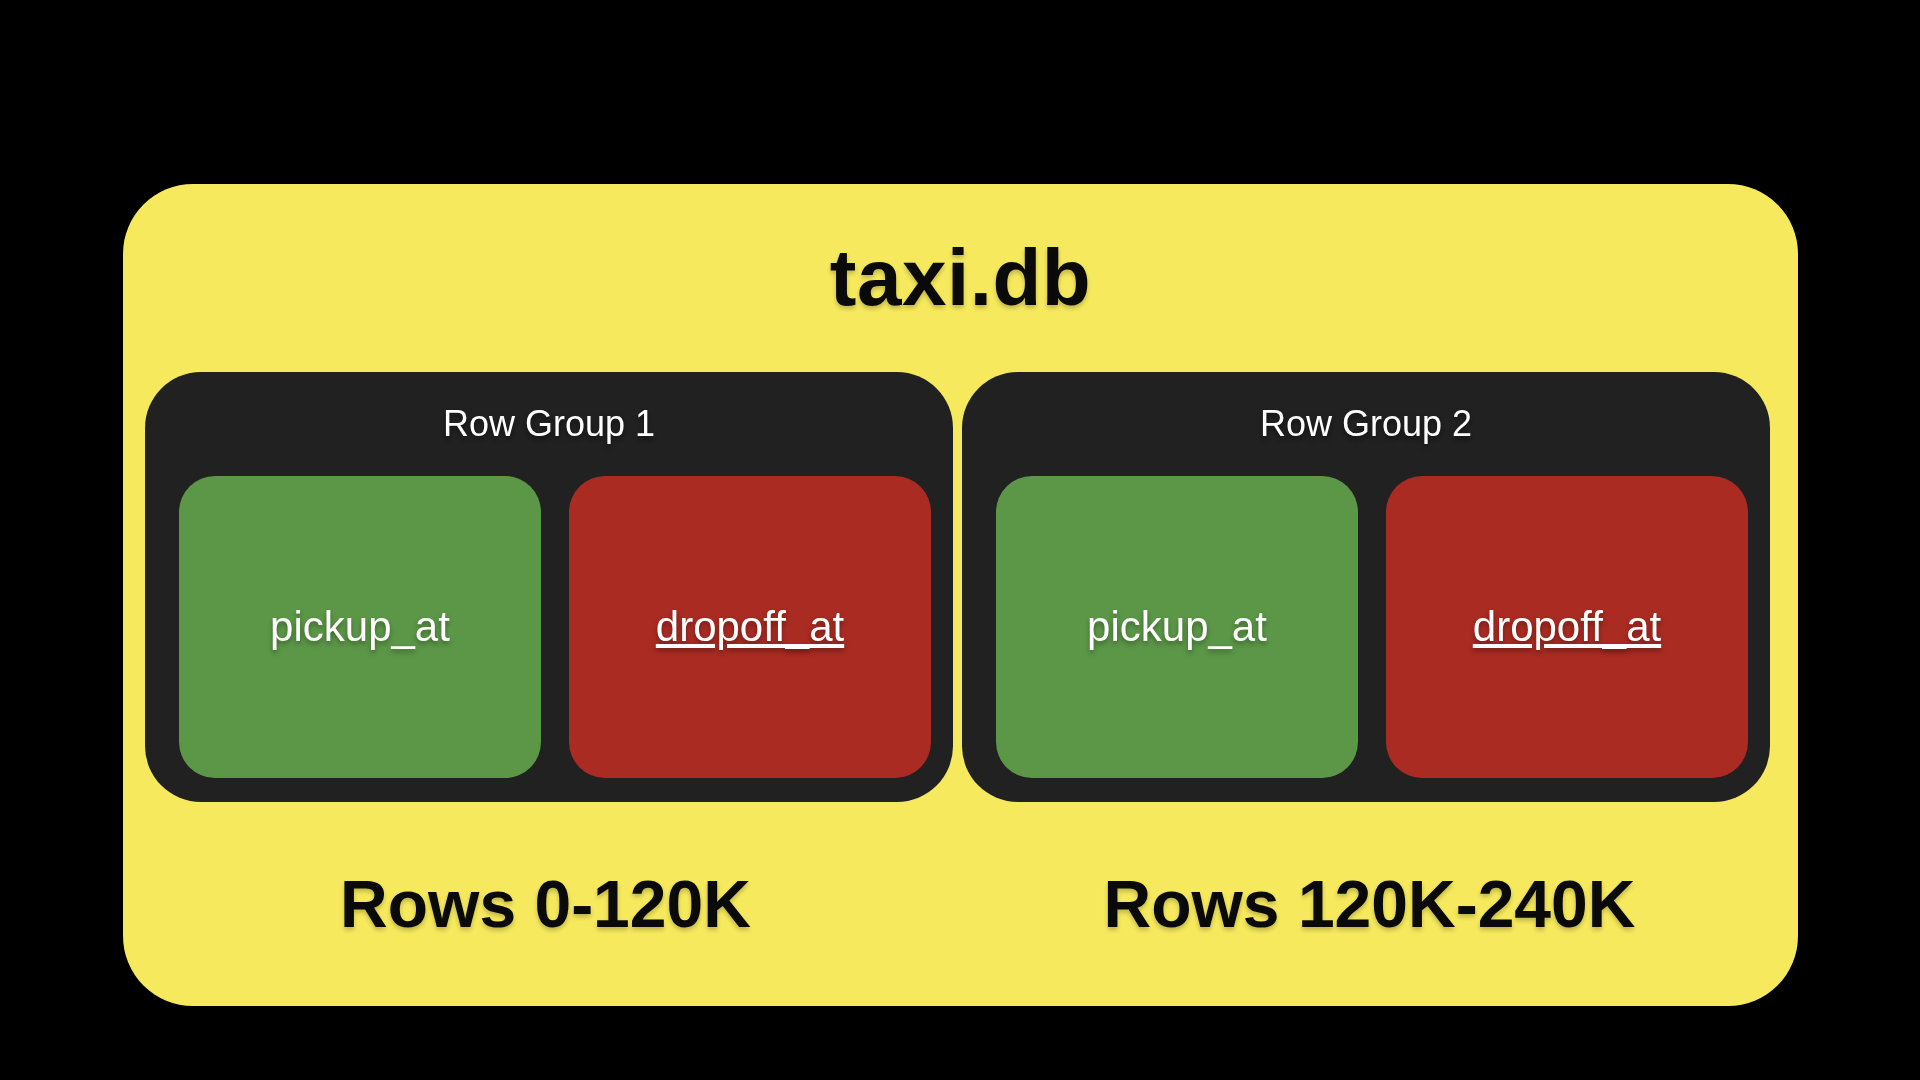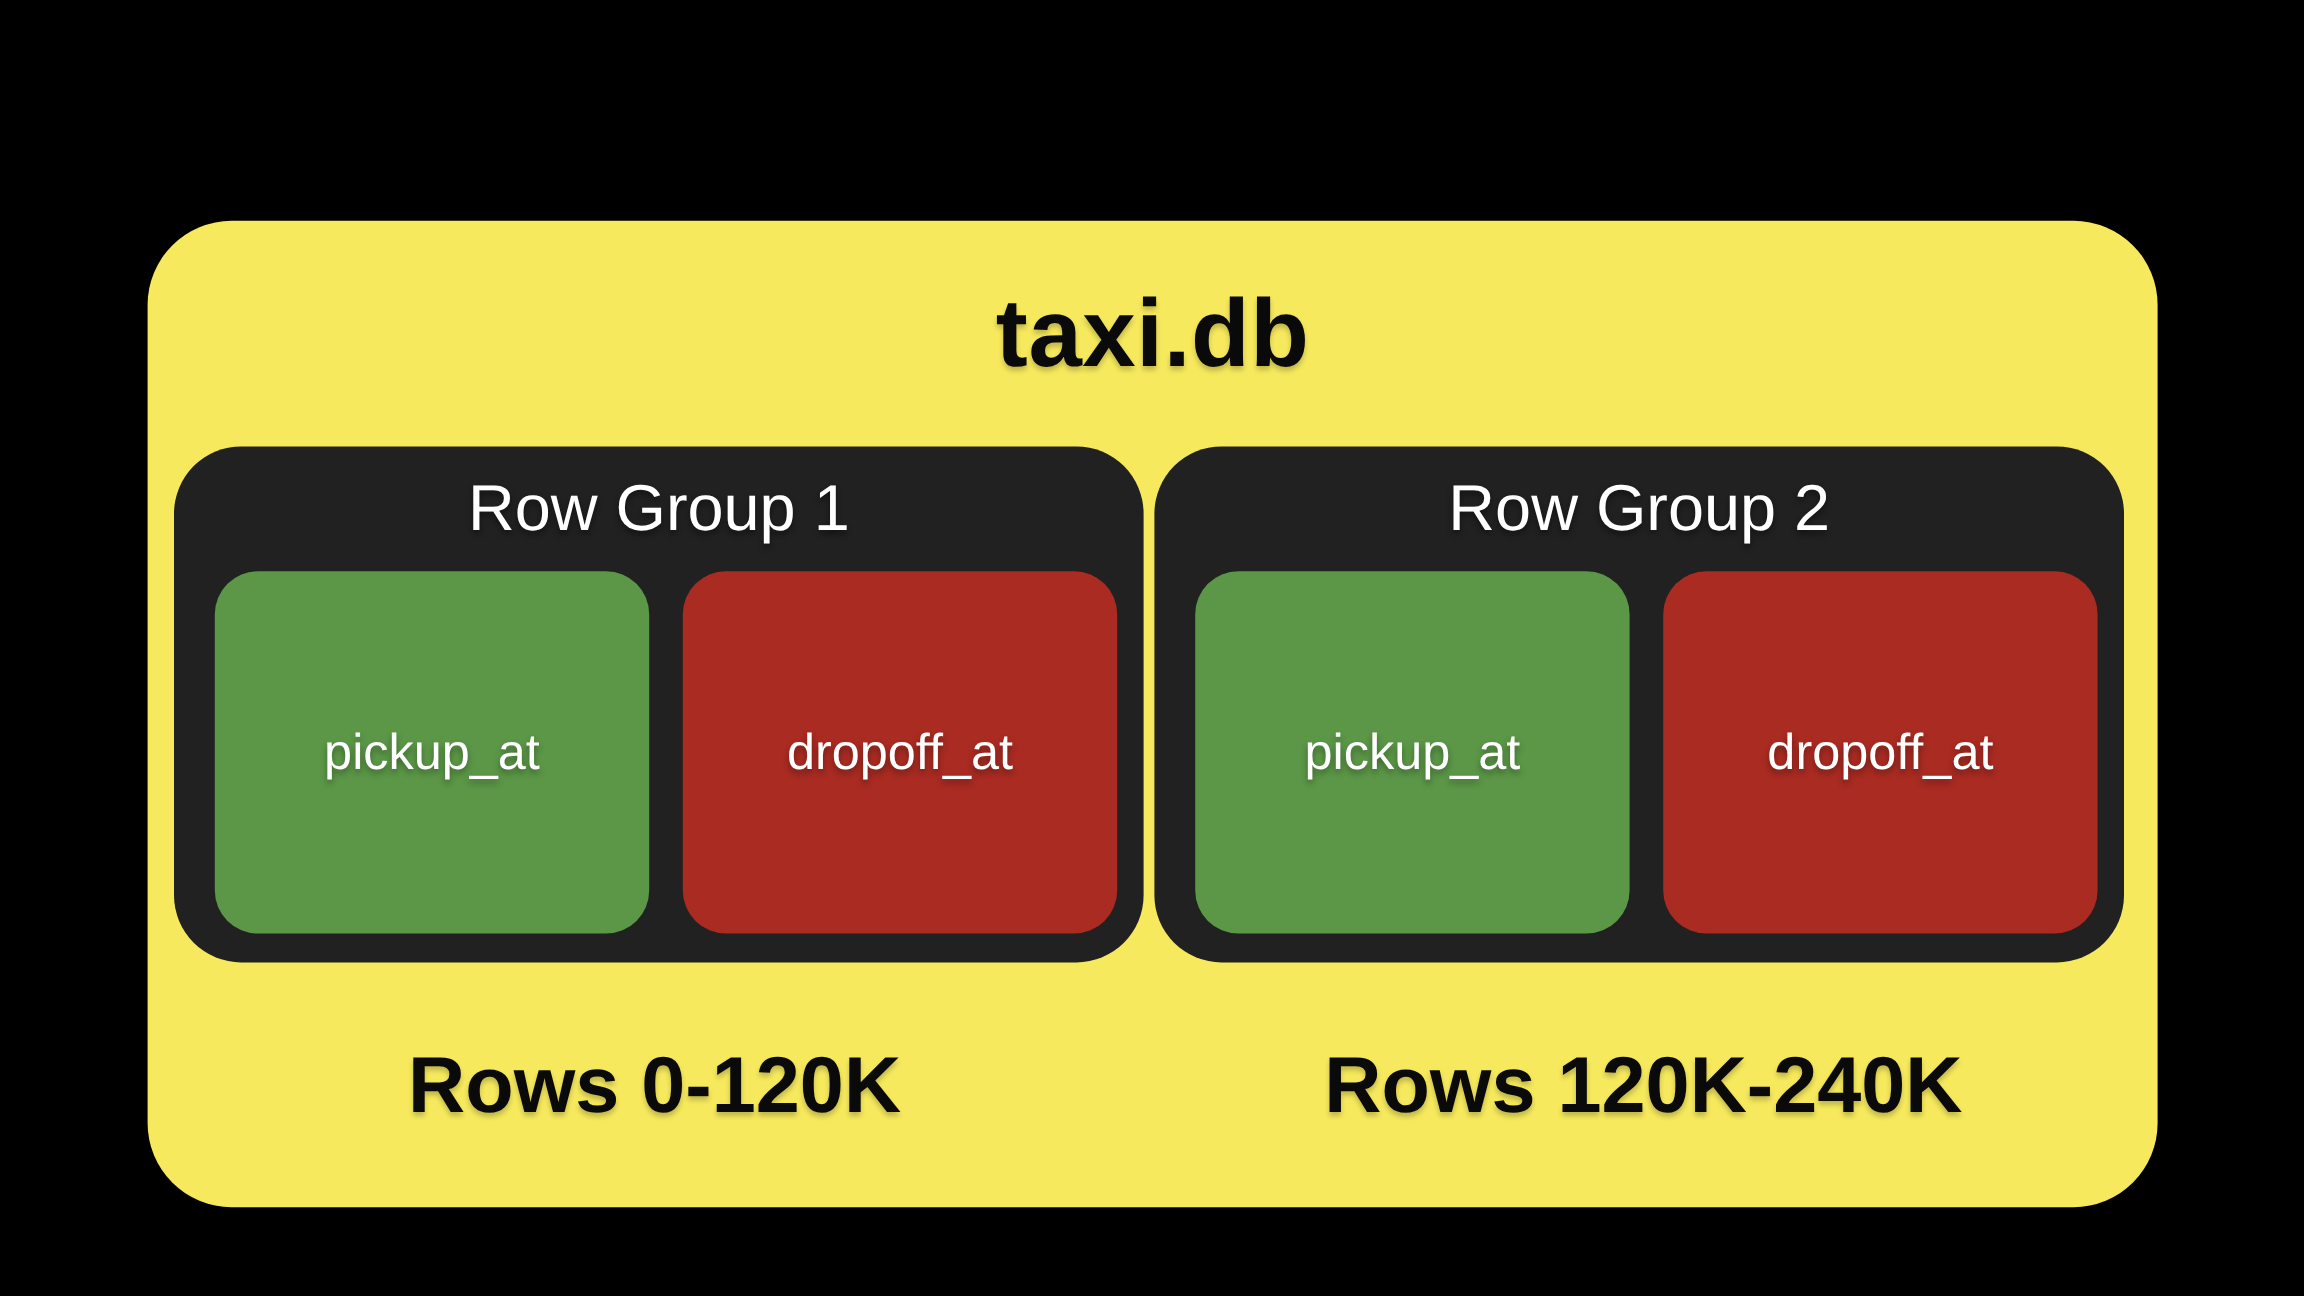--- a/index.html
+++ b/index.html
@@ -57,21 +57,21 @@
   .row-group-header {
     position: absolute;
     top: 0;
     left: 0;
     width: 100%;
     height: 104px;
     display: flex;
     align-items: center;
     justify-content: center;
     color: #FFFFFF;
-    font-size: 54px;
+    font-size: 36px;
     font-weight: 400;
     text-shadow: 0 3px 5px rgba(0,0,0,0.45);
   }
   .columns-row {
     position: absolute;
     top: 104px;
     left: 34px;
     right: 22px;
     height: 302px;
     display: flex;
@@ -82,21 +82,21 @@
     border-radius: 36px;
     display: flex;
     align-items: center;
     justify-content: center;
     color: #FFFFFF;
     font-size: 42px;
     font-weight: 400;
     text-shadow: 0 3px 5px rgba(0,0,0,0.35);
   }
   .col-pickup { background: #5B9747; }
-  .col-dropoff { background: #A92B22; }
+  .col-dropoff { background: #A92B22; text-decoration: underline; }
   .captions-row {
     position: absolute;
     top: 618px;
     left: 22px;
     right: 28px;
     bottom: 0;
     display: flex;
     gap: 23px;
     align-items: center;
   }

